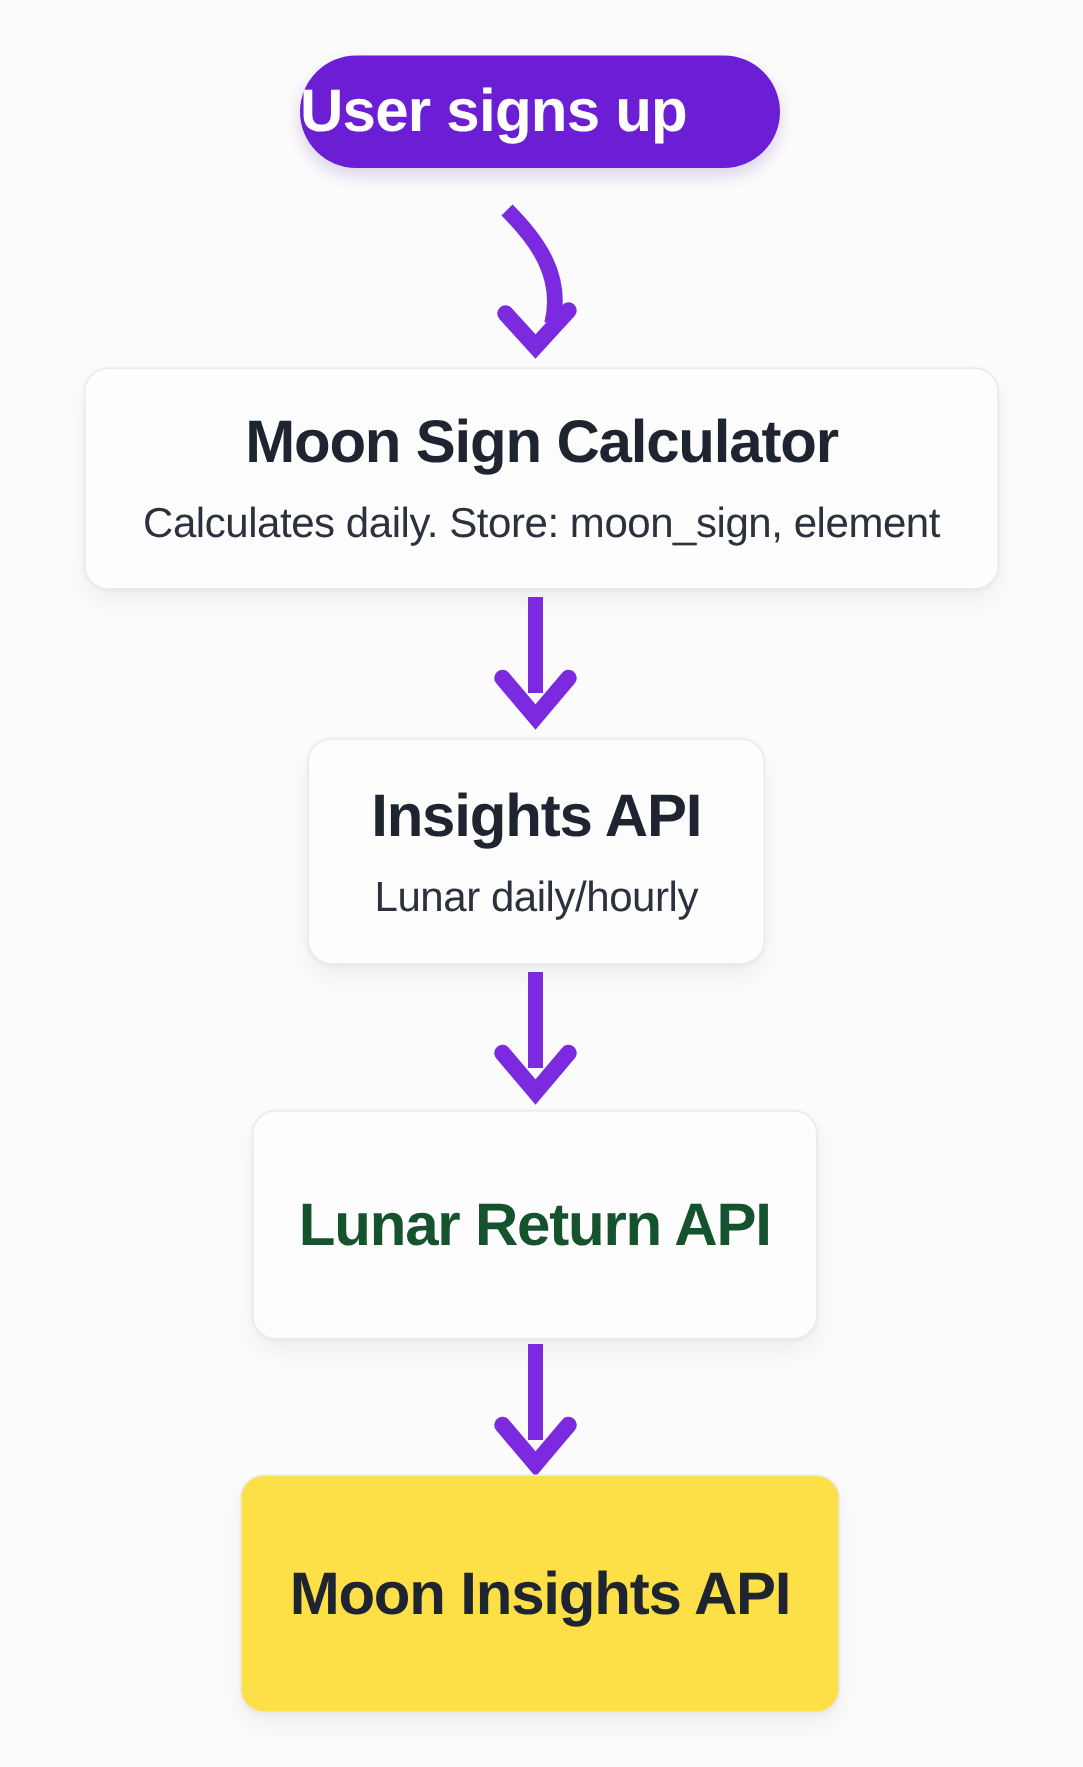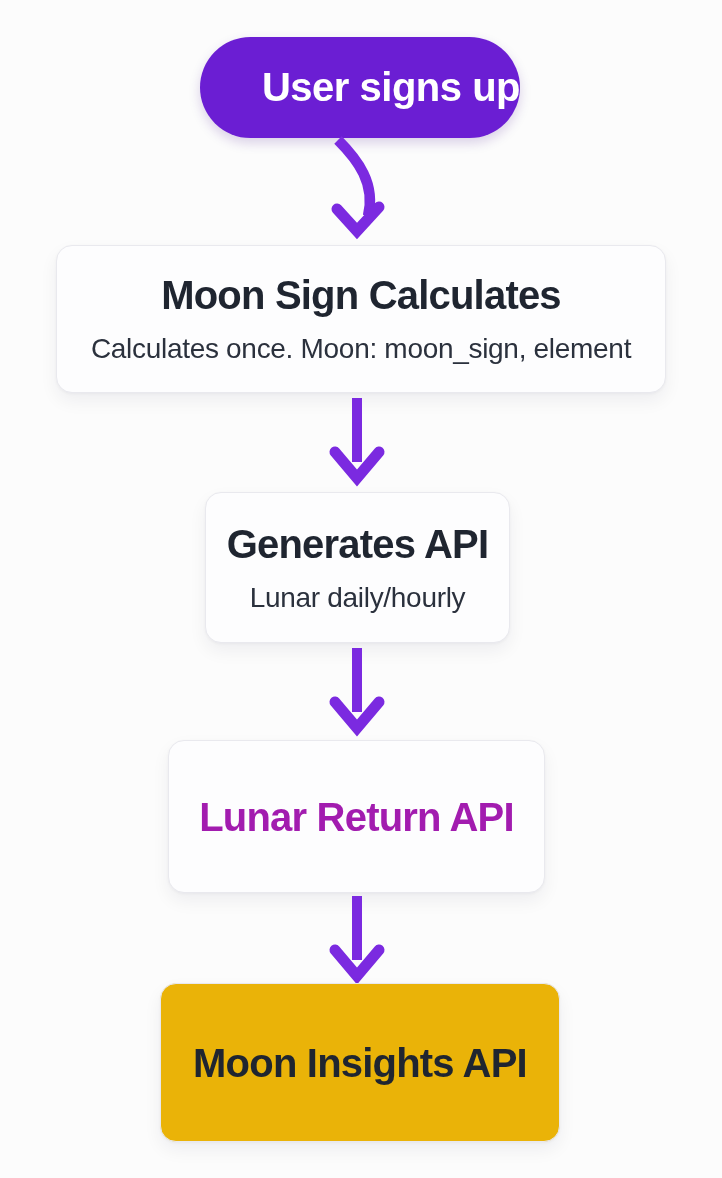--- a/index.html
+++ b/index.html
@@ -9,23 +9,23 @@
     width: 722px; height: 1178px;
     position: relative;
     overflow: hidden;
   }
   .stage { position: absolute; inset: 0; width: 722px; height: 1178px; }
 
   
   .pill {
     position: absolute;
     left: 200px; top: 37px;
-    width: 320px; height: 101px;
+    width: 320px; height: 75px;
     border-radius: 51px;
-    display: flex; align-items: center; justify-content: flex-end;
+    display: flex; align-items: center; justify-content: flex-start;
     box-shadow: 0 5px 12px rgba(60, 10, 140, 0.18);
   }
   .pill .pill-label {
     font-size: 40px; font-weight: 600; letter-spacing: -0.5px;
   }
 
   
   .card {
     position: absolute;
     border: 1px solid;
@@ -62,45 +62,45 @@
   <div class="pill" style="background-color: rgb(107, 30, 211);">
     <span class="pill-label" style="color: rgb(255, 255, 255);">User signs up</span>
   </div>
 
   <svg class="arrow arrow-start" viewBox="0 0 100 100">
     <path d="M 28 2 C 48 22 66 46 58 78" fill="none" stroke-width="10.5" stroke="#7b2ae0"></path>
     <polyline points="27,71 47,93 69,69" fill="none" stroke-width="11" stroke-linejoin="miter" stroke-linecap="round" stroke="#7b2ae0"></polyline>
   </svg>
 
   <div class="card card-1" style="background-color: rgb(253, 253, 254); border-color: rgb(233, 233, 238);">
-    <div class="card-title" style="color: rgb(31, 37, 48);">Moon Sign Calculates</div>
-    <div class="card-subtitle" style="color: rgb(43, 49, 61);">Calculates once. Moon: moon_sign, element</div>
+    <div class="card-title" style="color: rgb(31, 37, 48);">Moon Sign Calculator</div>
+    <div class="card-subtitle" style="color: rgb(43, 49, 61);">Calculates daily. Store: moon_sign, element</div>
   </div>
 
   <svg class="arrow arrow-1" viewBox="0 0 60 88">
     <line x1="30" y1="0" x2="30" y2="64" stroke-width="10" stroke="#7b2ae0"></line>
     <polyline points="8,54 30,80 52,54" fill="none" stroke-width="11" stroke-linejoin="miter" stroke-linecap="round" stroke="#7b2ae0"></polyline>
   </svg>
 
   <div class="card card-2" style="background-color: rgb(253, 253, 254); border-color: rgb(233, 233, 238);">
-    <div class="card-title" style="color: rgb(31, 37, 48);">Generates API</div>
+    <div class="card-title" style="color: rgb(31, 37, 48);">Insights API</div>
     <div class="card-subtitle" style="color: rgb(43, 49, 61);">Lunar daily/hourly</div>
   </div>
 
   <svg class="arrow arrow-2" viewBox="0 0 60 88">
     <line x1="30" y1="0" x2="30" y2="64" stroke-width="10" stroke="#7b2ae0"></line>
     <polyline points="8,54 30,80 52,54" fill="none" stroke-width="11" stroke-linejoin="miter" stroke-linecap="round" stroke="#7b2ae0"></polyline>
   </svg>
 
   <div class="card card-3" style="background-color: rgb(253, 253, 254); border-color: rgb(233, 233, 238);">
-    <div class="card-title" style="color: #a21caf;">Lunar Return API</div>
+    <div class="card-title" style="color: #14532d;">Lunar Return API</div>
   </div>
 
   <svg class="arrow arrow-3" viewBox="0 0 60 88">
     <line x1="30" y1="0" x2="30" y2="64" stroke-width="10" stroke="#7b2ae0"></line>
     <polyline points="8,54 30,80 52,54" fill="none" stroke-width="11" stroke-linejoin="miter" stroke-linecap="round" stroke="#7b2ae0"></polyline>
   </svg>
 
-  <div class="card card-4" style="background-color: #eab308; border-color: rgb(233, 233, 238);">
+  <div class="card card-4" style="background-color: #fde047; border-color: rgb(233, 233, 238);">
     <div class="card-title" style="color: rgb(31, 37, 48);">Moon Insights API</div>
   </div>
 
 </div>
 
 </body></html>

